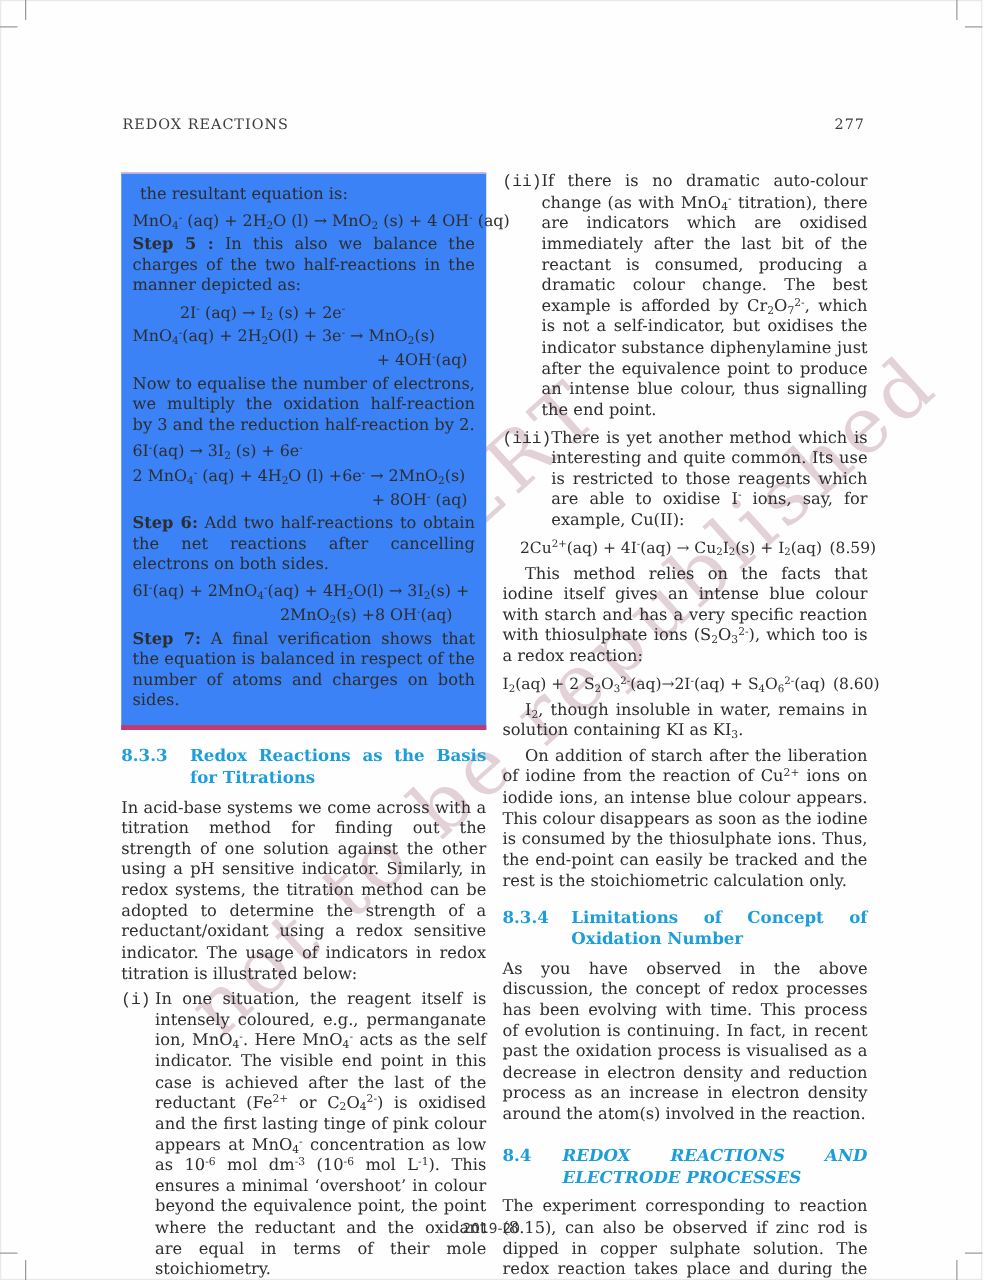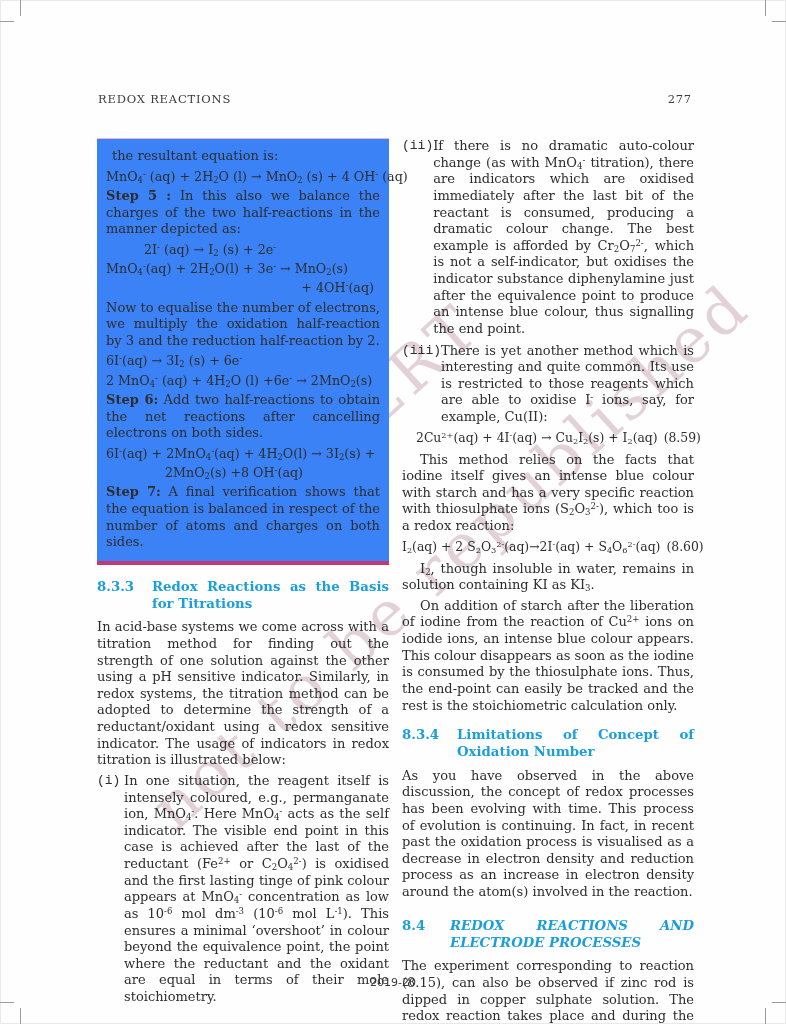--- a/index.html
+++ b/index.html
@@ -21,21 +21,21 @@
   .columns{position:absolute;top:138px;left:97px;width:596px;display:flex;gap:13px;}
   .col{width:292px;font-size:13px;line-height:1.28;text-align:justify;}
   p{margin:0 0 4px 0;}
   
   .pinkbox{background:#3b82f6;border-bottom:4px solid #c23a74;border-top:1px solid #efb7cf;
            padding:7px 9px 10px 9px;margin-bottom:13px;}
   .pinkbox p{margin:2px 0 4px 0;}
   .eq{white-space:nowrap;margin:3px 0;font-size:12.7px;}
   .eq.indent{padding-left:38px;}
   .eq.right{text-align:right;padding-right:6px;white-space:normal;}
-  .eq.right2{text-align:center;padding-right:18px;white-space:normal;}
+  .eq.right2{text-align:right;padding-right:18px;white-space:normal;}
   .firstline{padding-left:6px;}
   
   .sec{display:flex;gap:18px;color:#1b9ed9;font-weight:bold;font-size:13.3px;
        line-height:1.3;margin:12px 0 7px 0;justify-content:space-between;}
   .sec .num{flex:0 0 36px;}
   .sec .title{flex:1;text-align:justify;}
   .sec84 .title{text-transform:none;font-style:italic;}
   
   .item{display:flex;margin:0 0 5px 0;}
   .item .marker{flex:0 0 27px;font-family:Liberation Mono, monospace;}
@@ -83,20 +83,21 @@
       <div class="pinkbox">
         <p class="firstline">the resultant equation is:</p>
         <div class="eq">MnO<sub>4</sub><sup>-</sup> (aq) + 2H<sub>2</sub>O (l) → MnO<sub>2</sub> (s) + 4 OH<sup>-</sup> (aq)</div>
         <p><b>Step 5 :</b><span> In this also we balance the charges of the two half-reactions in the manner depicted as:</span></p>
         <div class="eq indent">2I<sup>-</sup> (aq) → I<sub>2</sub> (s) + 2e<sup>-</sup></div>
         <div class="eq">MnO<sub>4</sub><sup>-</sup>(aq) + 2H<sub>2</sub>O(l) + 3e<sup>-</sup> → MnO<sub>2</sub>(s)</div>
         <div class="eq right">+ 4OH<sup>-</sup>(aq)</div>
         <p>Now to equalise the number of electrons, we multiply the oxidation half-reaction by 3 and the reduction half-reaction by 2.</p>
         <div class="eq">6I<sup>-</sup>(aq) → 3I<sub>2</sub> (s) + 6e<sup>-</sup></div>
         <div class="eq">2 MnO<sub>4</sub><sup>-</sup> (aq) + 4H<sub>2</sub>O (l) +6e<sup>-</sup> → 2MnO<sub>2</sub>(s)</div>
+        <div class="eq right">+ 8OH<sup>-</sup> (aq)</div>
         <p><b>Step 6:</b><span> Add two half-reactions to obtain the net reactions after cancelling electrons on both sides.</span></p>
         <div class="eq">6I<sup>-</sup>(aq) + 2MnO<sub>4</sub><sup>-</sup>(aq) + 4H<sub>2</sub>O(l) → 3I<sub>2</sub>(s) +</div>
         <div class="eq right2">2MnO<sub>2</sub>(s) +8 OH<sup>-</sup>(aq)</div>
         <p style="margin-bottom:0;"><b>Step 7:</b><span> A final verification shows that the equation is balanced in respect of the number of atoms and charges on both sides.</span></p>
       </div>
 
       <div class="sec">
         <span class="num">8.3.3</span>
         <span class="title">Redox Reactions as the Basis for Titrations</span>
       </div>

